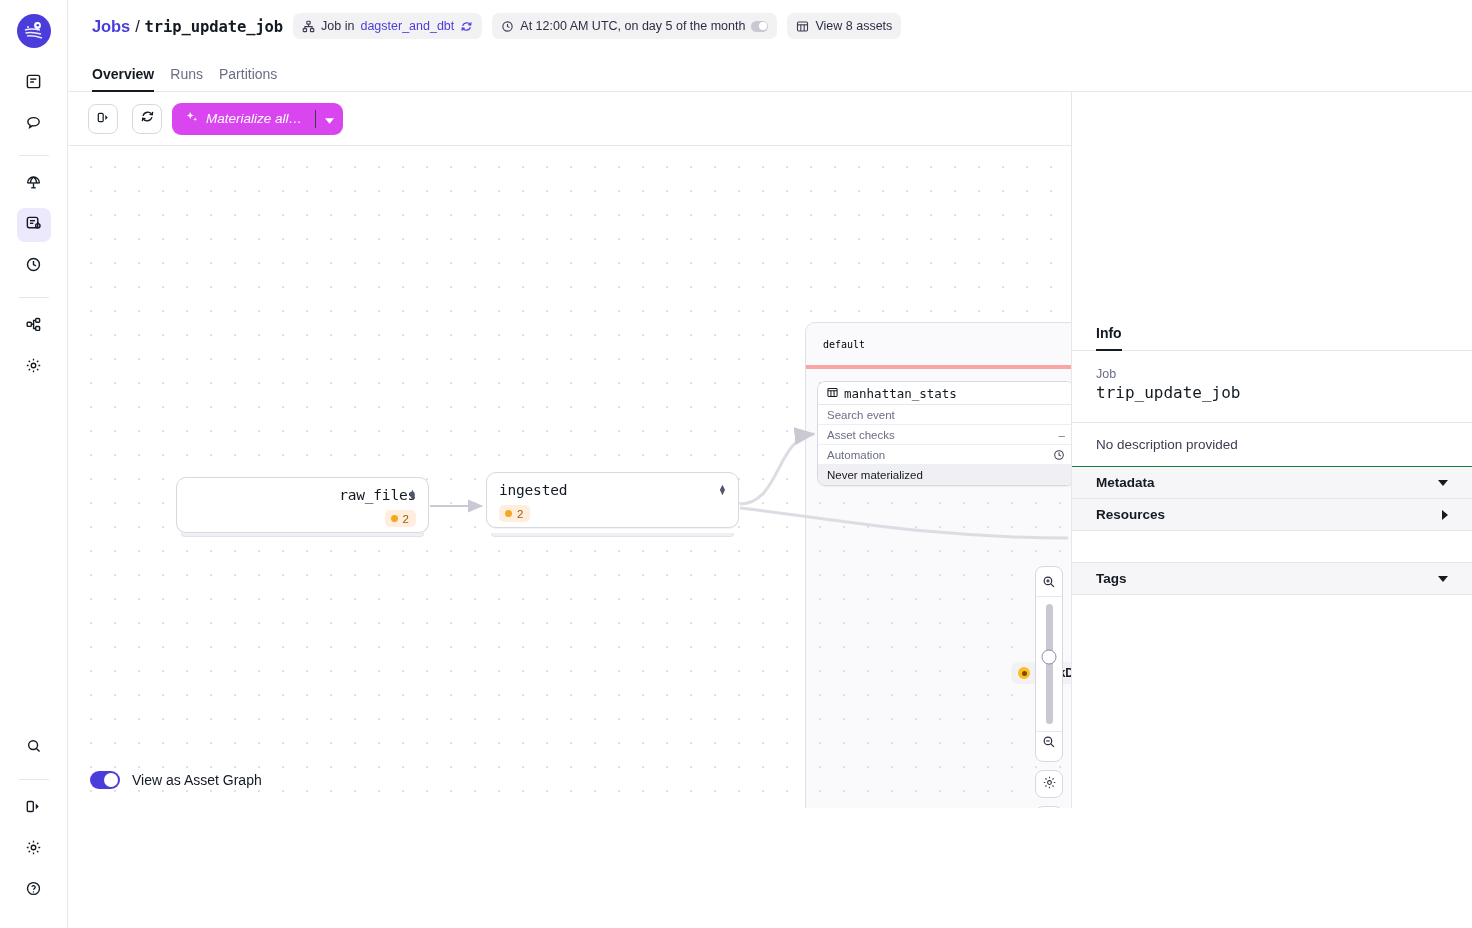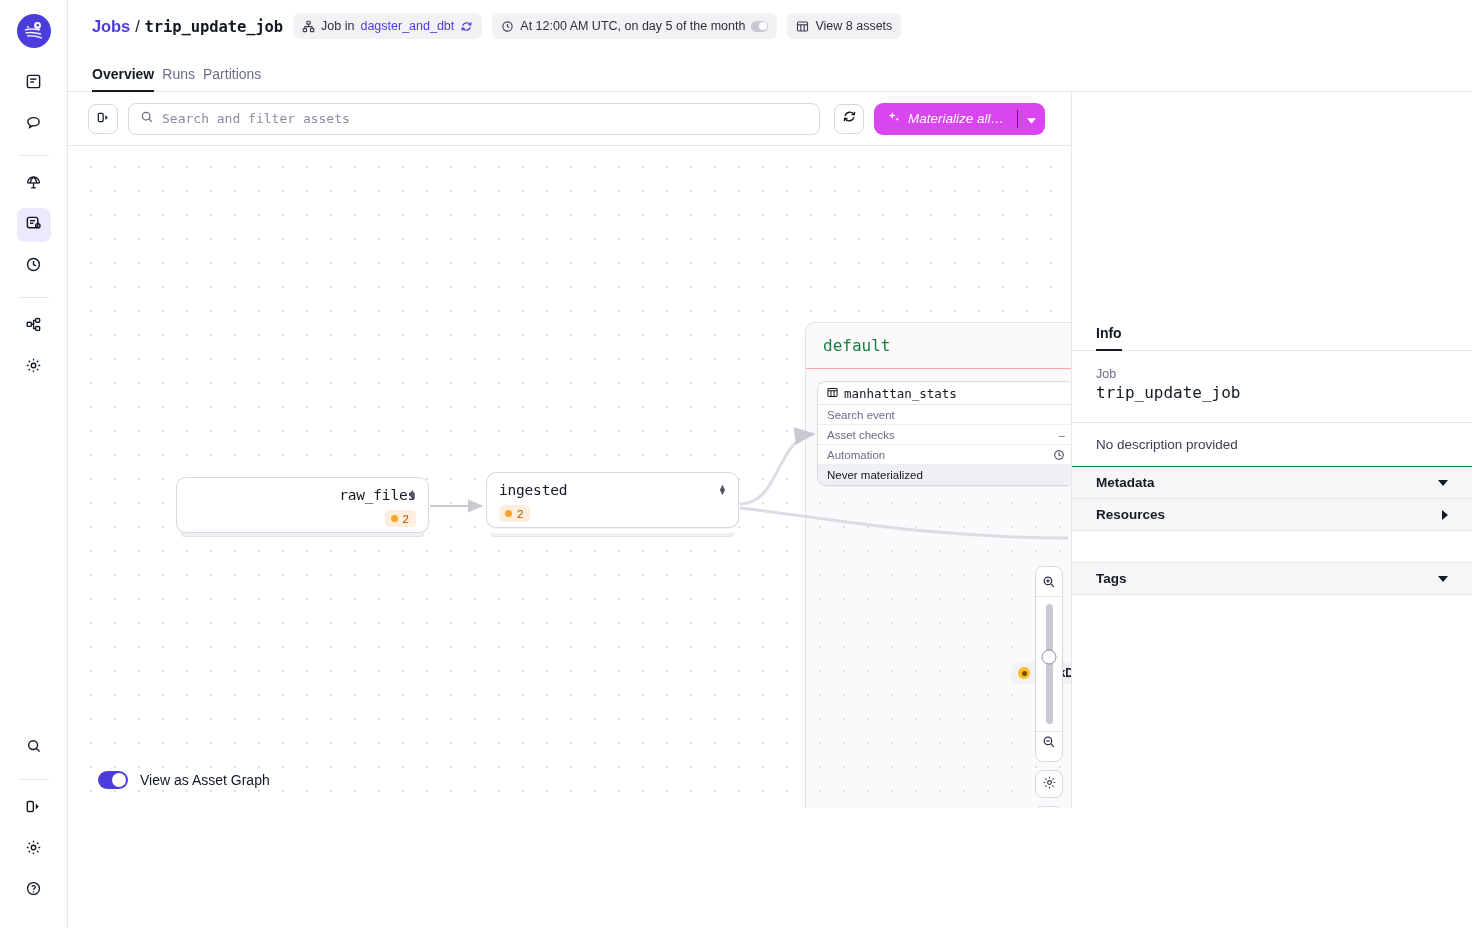--- a/index.html
+++ b/index.html
@@ -65,21 +65,21 @@
     width: 17px; height: 11px; border-radius: 6px;
     background: #c9c9d4; position: relative; flex: 0 0 auto;
   }
   .mini-toggle::after{
     content:''; position:absolute; top:1.5px; right:1.5px;
     width:8px; height:8px; border-radius:50%; background:#ffffff;
   }
 
   .tabs {
     height: 40px; flex: 0 0 40px;
-    display: flex; align-items: flex-end; gap: 8px;
+    display: flex; align-items: flex-end; gap: 16px;
     padding: 0 24px;
     border-bottom: 1px solid #e6e6eb;
   }
   .tab {
     font-size: 14px; color: #5c5f776e; padding-bottom: 9px; cursor: pointer;
     color: #6a6e85; position: relative;
   }
   .tab.active { color: #131a22; font-weight: 700; }
   .tab.active::after {
     content: ''; position: absolute; left: 0; right: 0; bottom: -1px;
@@ -137,23 +137,23 @@
     background-size: 24px 24px;
     background-position: 11px 9px;
   }
 
   .group-box {
     position: absolute; left: 737px; top: 176px; width: 338px; height: 518px;
     background: #fafafc;
     border: 1px solid #e0e0e8; border-radius: 10px;
   }
   .group-head {
-    height: 46px; border-bottom: 1px solid #fca5a5;
+    height: 46px; border-bottom: 4px solid #fca5a5;
     display: flex; align-items: center; padding: 0 17px;
-    font-family: "DejaVu Sans Mono", monospace; font-size: 16px; color: #15803d;
+    font-family: "DejaVu Sans Mono", monospace; font-size: 10px; color: #000000;
     background: #fafafc; border-radius: 10px 10px 0 0;
   }
   .group-body {
     position: absolute; left:0; right:0; top:46px; bottom:0;
     background-image: radial-gradient(#dfdfe6 1.1px, transparent 1.1px);
     background-size: 24px 24px; background-position: 2px 2px;
     border-radius: 0 0 10px 10px;
   }
 
   svg.edges { position: absolute; inset: 0; width: 100%; height: 100%; pointer-events: none; }
@@ -229,21 +229,21 @@
     position: absolute; left: 50%; transform: translate(-50%,-50%); top: 53px;
     width: 15px; height: 15px; border-radius: 50%; background: #fff;
     border: 1.5px solid #8a8da1;
   }
   .sq-btn {
     width: 28px; height: 28px; background: #fff; border: 1px solid #d8d8e0;
     border-radius: 8px; display: flex; align-items: center; justify-content: center; cursor: pointer;
   }
 
   .bottombar {
-    position: absolute; left: 8px; right: 0; bottom: 0; height: 56px;
+    position: absolute; left: 0; right: 0; bottom: 0; height: 56px;
     display: flex; align-items: center; gap: 12px; padding-left: 22px;
     pointer-events: none;
   }
   .toggle {
     width: 30px; height: 18px; border-radius: 10px; background: #4b3ddb;
     position: relative; cursor: pointer; pointer-events: auto; flex: 0 0 30px;
   }
   .toggle::after{
     content:''; position:absolute; top:2px; right:2px; width:14px;height:14px;
     border-radius:50%; background:#fff;
@@ -471,29 +471,20 @@
         <div class="toolbar">
           <div class="icon-btn">
             <span>
               <svg width="15" height="13" viewBox="0 0 18 16" fill="none" stroke="#131a22" stroke-width="1.5">
                 <rect x="2.6" y="2.8" width="6" height="10.4" rx="1.4"></rect>
                 <path d="M11.2 5l3 3-3 3z" fill="#131a22" stroke="none"></path>
               </svg>
             </span>
           </div>
 
-          <div class="searchbox">
-            <span>
-              <svg width="14" height="14" viewBox="0 0 16 16" fill="none" stroke="#6a6e85" stroke-width="1.5">
-                <circle cx="7" cy="7" r="4.3"></circle>
-                  <line x1="10.2" y1="10.2" x2="13.6" y2="13.6"></line>
-              </svg>
-            </span>
-            <input type="text" value="" placeholder="Search and filter assets" style="">
-          </div>
 
           <div class="refresh-btn">
             <span>
               <svg width="15" height="15" viewBox="0 0 16 16" fill="none" stroke="#131a22" stroke-width="1.4">
                 <path d="M13 6A5.4 5.4 0 0 0 3.2 7.3"></path>
                 <path d="M3 10a5.4 5.4 0 0 0 9.8-1.4"></path>
                 <polyline points="13.5,3 13.1,6.2 10.1,5.7"></polyline>
                 <polyline points="2.5,13 2.9,9.8 5.9,10.3"></polyline>
               </svg>
             </span>

